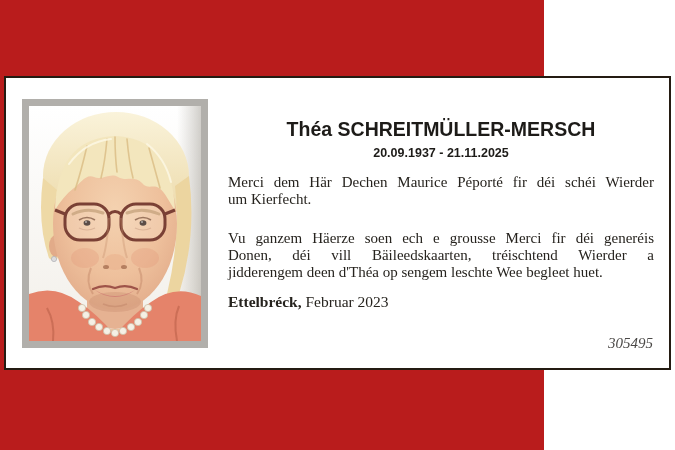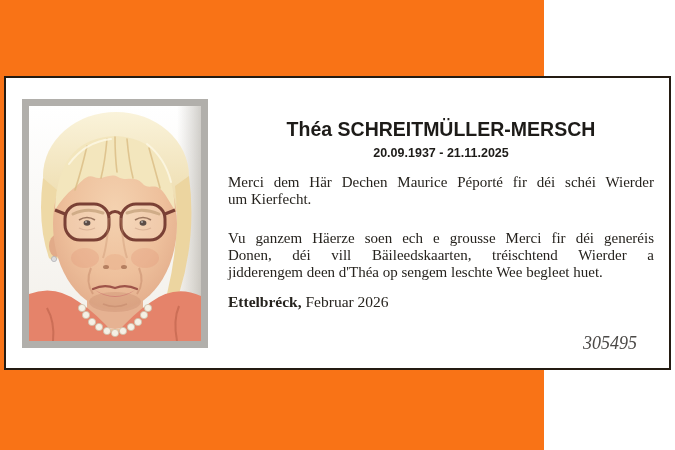--- a/index.html
+++ b/index.html
@@ -4,21 +4,21 @@
 <style>
   html, body {
     margin: 0;
     padding: 0;
     width: 675px;
     height: 450px;
     background: #ffffff;
     font-family: "Liberation Serif", serif;
     overflow: hidden;
   }
-  .stage { position: relative; width: 544px; height: 450px; background: #f97316; }
+  .stage { position: relative; width: 544px; height: 450px; background: #b91c1c; }
 
   .card {
     position: absolute;
     left: 4px; top: 76px;
     width: 667px; height: 294px;
     box-sizing: border-box;
     border: 2px solid #241b12;
     background: #ffffff;
   }
 
@@ -75,23 +75,23 @@
   .footer-line {
     font-size: 15.5px;
     line-height: 18px;
     margin-top: 12px;
     color: #26231e;
   }
   .footer-line .place { font-weight: 700; }
 
   .ref-number {
     position: absolute;
-    right: 32px; bottom: 17px;
+    right: 16px; bottom: 17px;
     font-style: italic;
-    font-size: 18px;
+    font-size: 15px;
     line-height: 15px;
     color: #4b4947;
   }
 </style>
 </head>
 <body>
 
 <div class="stage">
   <div class="card">
 
@@ -221,19 +221,19 @@
 
       <div class="para first">
         <div class="jl">Vu ganzem Häerze soen ech e grousse Merci fir déi generéis</div>
         <div class="jl">Donen, déi vill Bäileedskaarten, tréischtend Wierder a</div>
         <div class="ll">jidderengem deen d'Théa op sengem leschte Wee begleet huet.</div>
       </div>
 
 
       <div class="footer-line">
         <span class="place">Ettelbréck,</span>
-        <span>Februar 2026</span>
+        <span>Februar 2023</span>
       </div>
     </div>
 
     <div class="ref-number">305495</div>
   </div>
 </div>
 
 </body></html>

